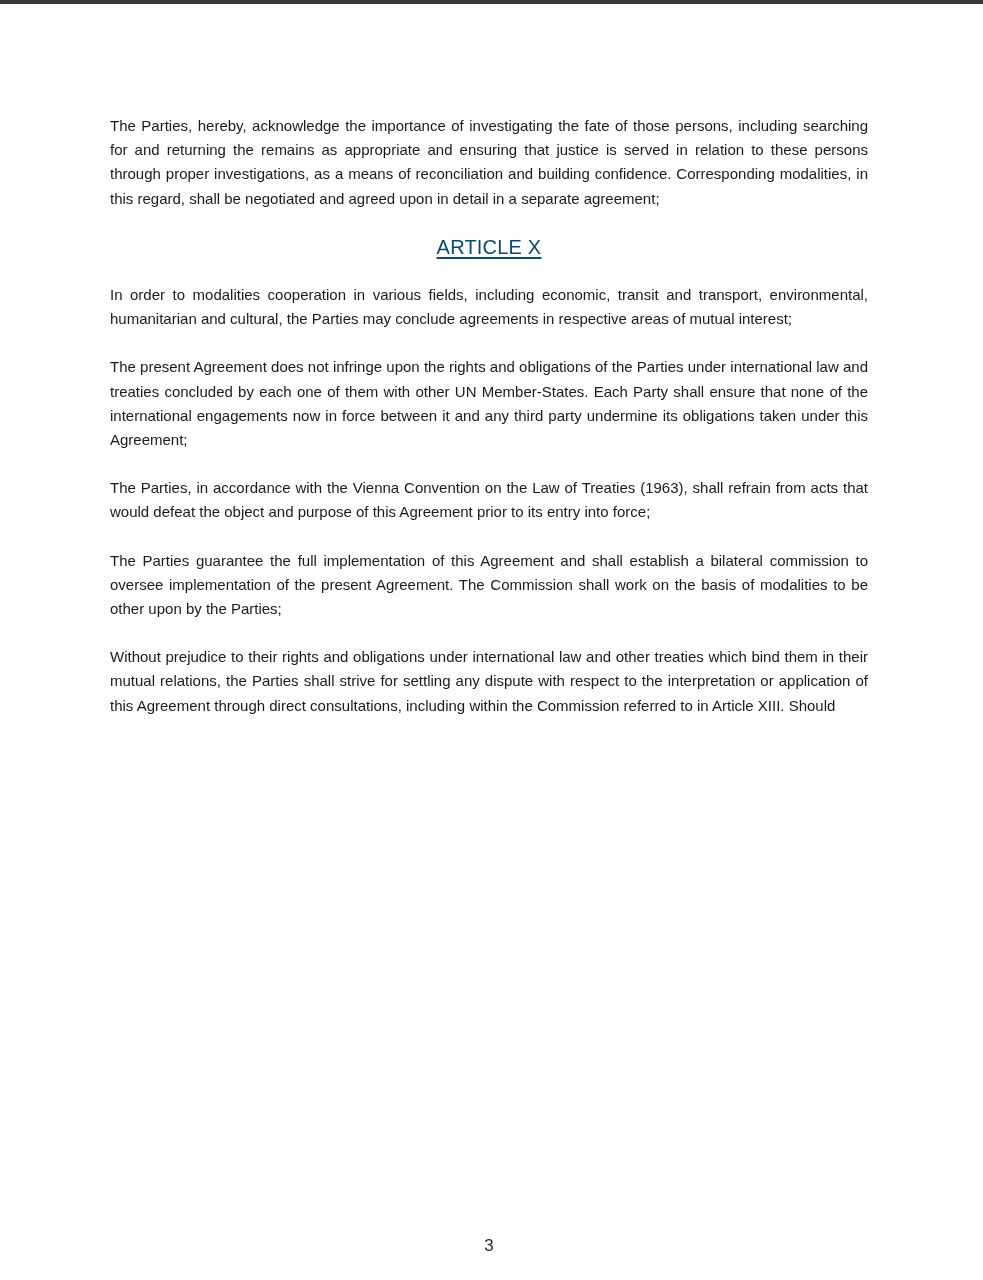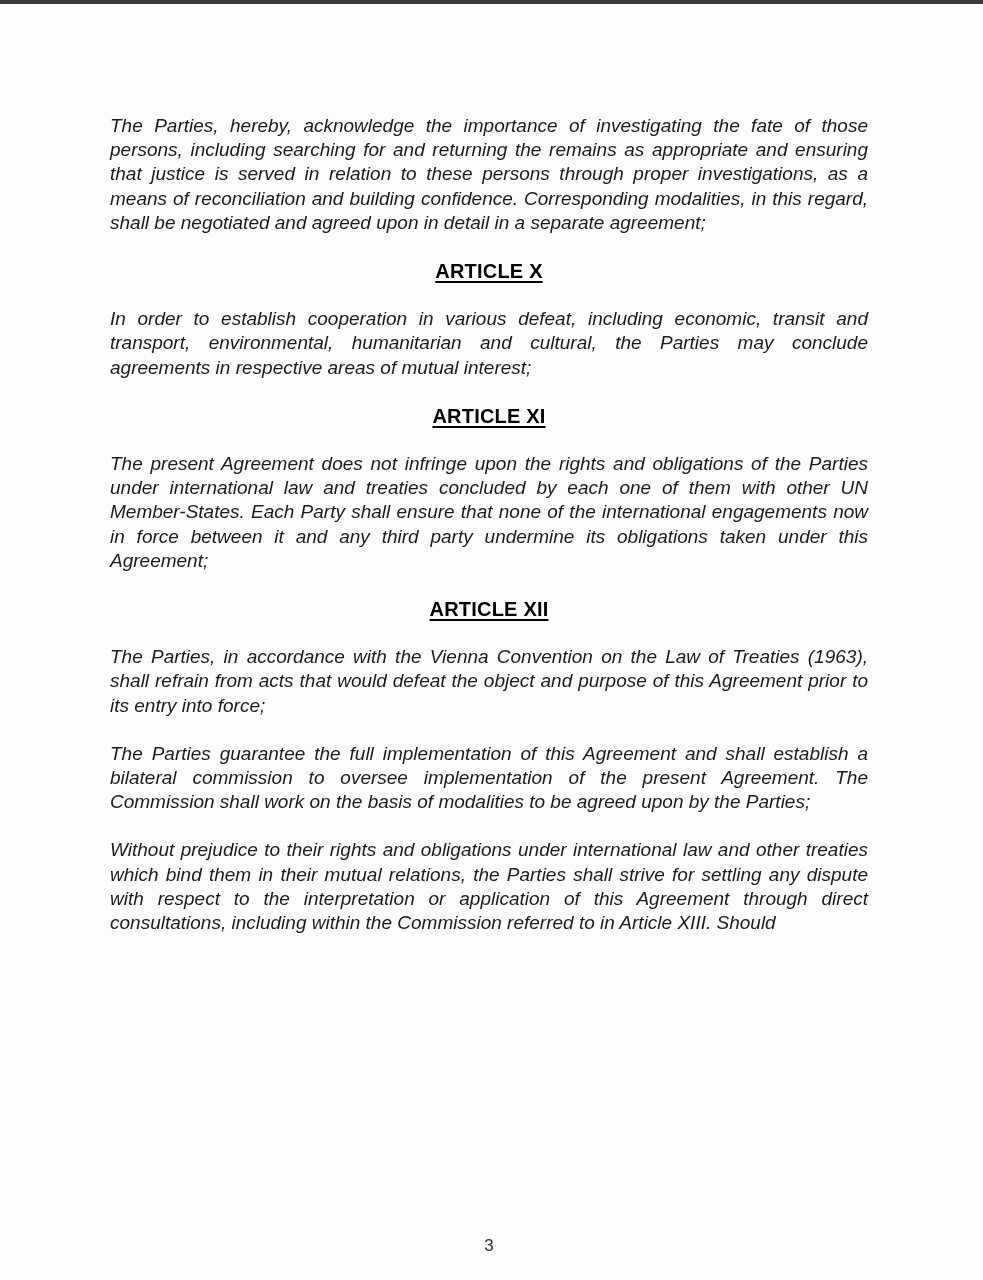--- a/index.html
+++ b/index.html
@@ -24,36 +24,35 @@
     background: #3a3a3a;
   }
   .content {
     position: absolute;
     top: 114px;
     left: 110px;
     width: 758px;
   }
   .body-paragraph {
     margin: 0 0 24px 0;
-    font-size: 19px;
+    font-size: 15px;
     line-height: 24.2px;
     text-align: justify;
     color: #1b1b1b;
-    font-style: italic;
   }
   .article-heading {
     margin: 0 0 24px 0;
     font-size: 20px;
     line-height: 24.2px;
-    font-weight: bold;
+    font-weight: normal;
     text-align: center;
     text-decoration: underline;
     text-decoration-thickness: 2px;
     text-underline-offset: 3px;
-    color: #000000;
+    color: #0c4a6e;
     letter-spacing: 0.2px;
   }
   .page-footer {
     position: absolute;
     top: 1236px;
     left: 110px;
     width: 758px;
     text-align: center;
   }
   .page-number {
@@ -62,24 +61,22 @@
   }
 </style>
 </head>
 <body>
 
 <div class="page">
   <div class="scan-bar-top"></div>
   <main class="content" id="doc-content">
       <p class="body-paragraph">The Parties, hereby, acknowledge the importance of investigating the fate of those persons, including searching for and returning the remains as appropriate and ensuring that justice is served in relation to these persons through proper investigations, as a means of reconciliation and building confidence. Corresponding modalities, in this regard, shall be negotiated and agreed upon in detail in a separate agreement;</p>
       <h2 class="article-heading">ARTICLE X</h2>
-      <p class="body-paragraph">In order to establish cooperation in various defeat, including economic, transit and transport, environmental, humanitarian and cultural, the Parties may conclude agreements in respective areas of mutual interest;</p>
-      <h2 class="article-heading">ARTICLE XI</h2>
+      <p class="body-paragraph">In order to modalities cooperation in various fields, including economic, transit and transport, environmental, humanitarian and cultural, the Parties may conclude agreements in respective areas of mutual interest;</p>
       <p class="body-paragraph">The present Agreement does not infringe upon the rights and obligations of the Parties under international law and treaties concluded by each one of them with other UN Member-States. Each Party shall ensure that none of the international engagements now in force between it and any third party undermine its obligations taken under this Agreement;</p>
-      <h2 class="article-heading">ARTICLE XII</h2>
       <p class="body-paragraph">The Parties, in accordance with the Vienna Convention on the Law of Treaties (1963), shall refrain from acts that would defeat the object and purpose of this Agreement prior to its entry into force;</p>
-      <p class="body-paragraph">The Parties guarantee the full implementation of this Agreement and shall establish a bilateral commission to oversee implementation of the present Agreement. The Commission shall work on the basis of modalities to be agreed upon by the Parties;</p>
+      <p class="body-paragraph">The Parties guarantee the full implementation of this Agreement and shall establish a bilateral commission to oversee implementation of the present Agreement. The Commission shall work on the basis of modalities to be other upon by the Parties;</p>
       <p class="body-paragraph">Without prejudice to their rights and obligations under international law and other treaties which bind them in their mutual relations, the Parties shall strive for settling any dispute with respect to the interpretation or application of this Agreement through direct consultations, including within the Commission referred to in Article XIII. Should</p>
     </main>
   <footer class="page-footer">
     <span class="page-number">3</span>
   </footer>
 </div>
 
 </body></html>

